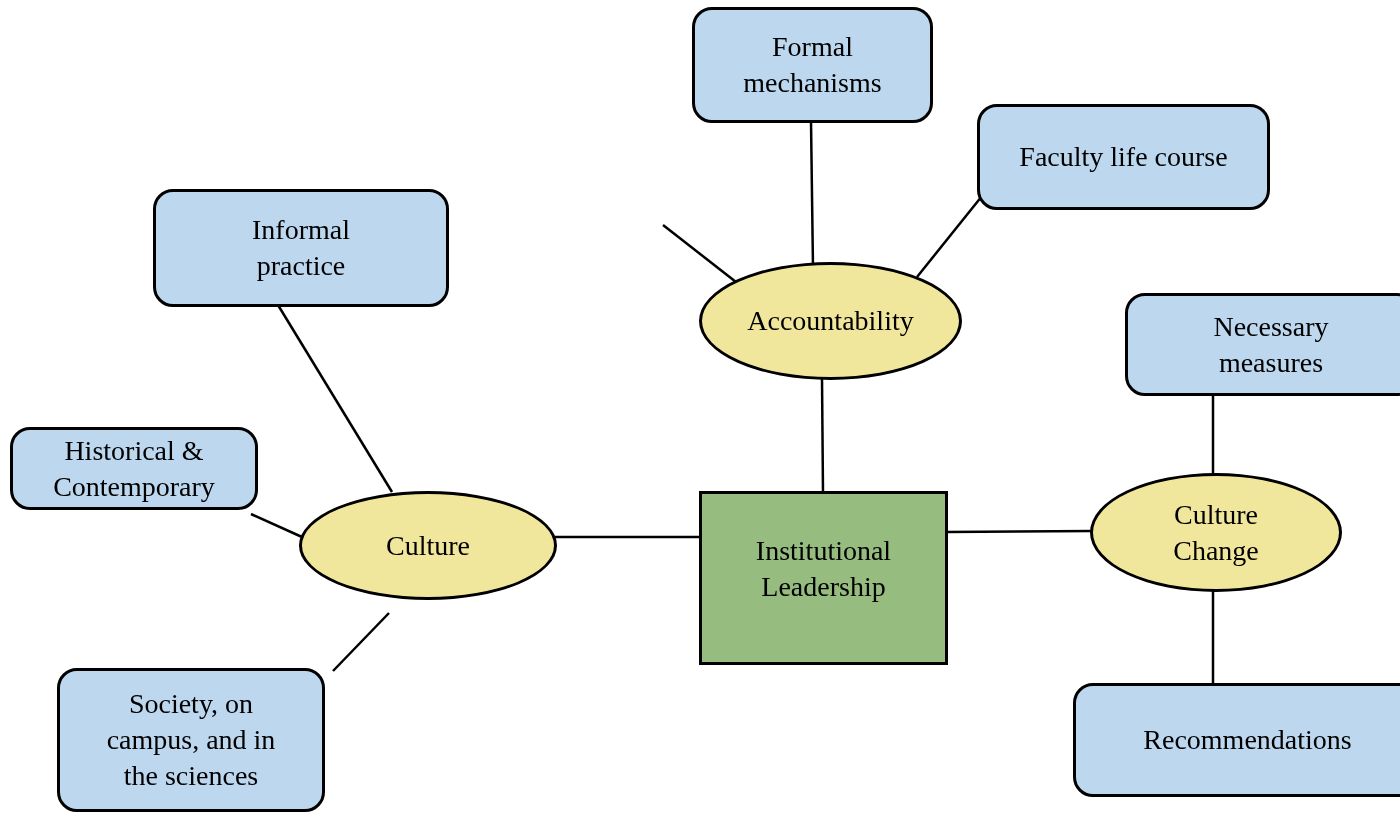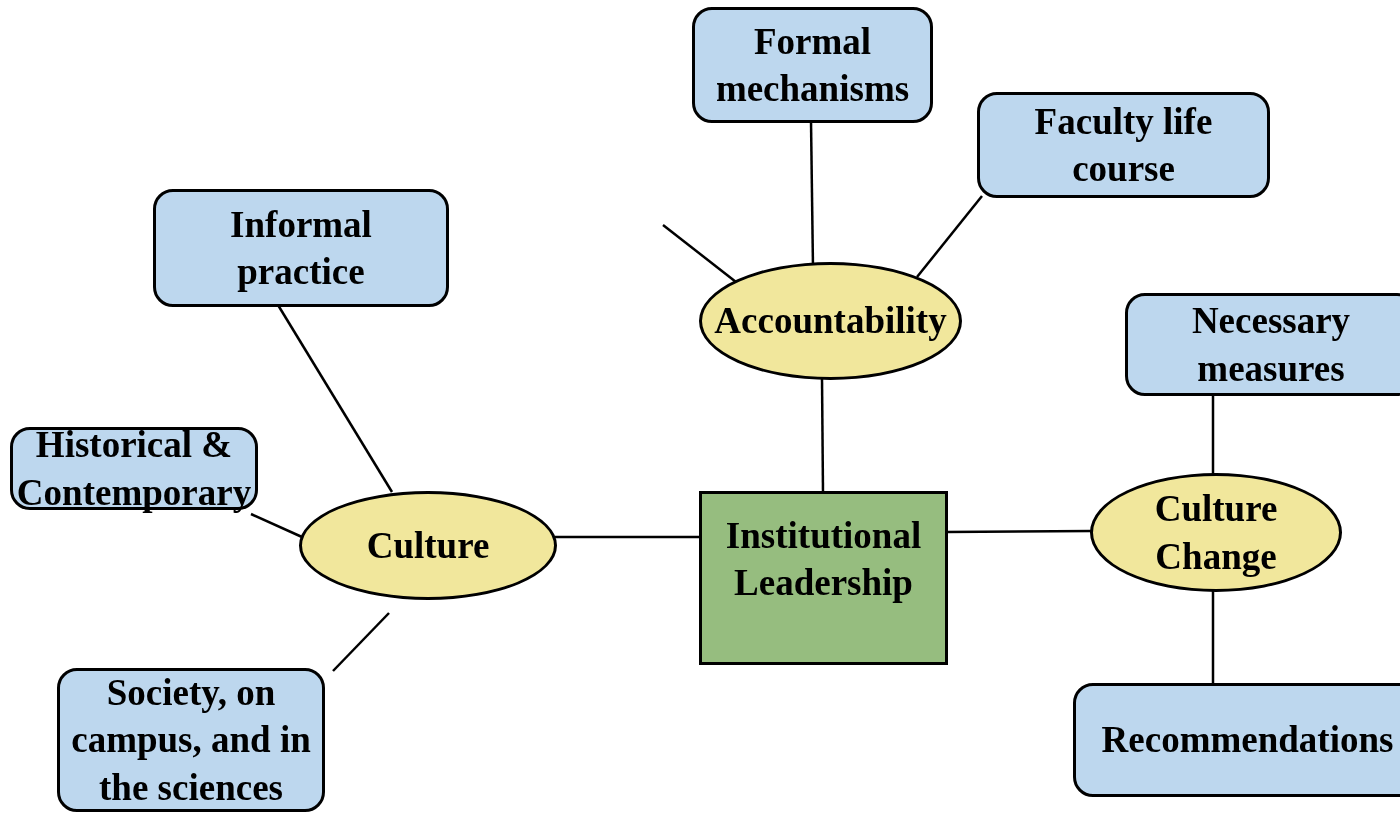--- a/index.html
+++ b/index.html
@@ -13,40 +13,39 @@
   }
   .edges{position:absolute;left:0;top:0;}
   .node{
     position:absolute;
     box-sizing:border-box;
     display:flex;
     align-items:center;
     justify-content:center;
     text-align:center;
     white-space:pre-line;
-    font-size:37px;
+    font-size:28px;
     line-height:1.28;
     z-index:2;
-    font-weight:bold;
   }
   .box{
     background:#bdd7ee;
     border:3px solid #000;
     border-radius:20px;
   }
   .ellipse{
     background:#f1e79c;
     border:3.5px solid #000;
     border-radius:50%;
   }
   .rect-green{
     background:#96bd7f;
     border:3px solid #000;
     align-items:flex-start;
-    padding-top:18px;
+    padding-top:39px;
   }
 </style>
 </head>
 <body>
 
 <div class="canvas">
 
   <svg class="edges" width="1400" height="825" viewBox="0 0 1400 825">
     <g stroke="#000" stroke-width="2.5">
       <line x1="811" y1="121" x2="813" y2="268"></line>
@@ -59,21 +58,21 @@
       <line x1="251" y1="514" x2="302" y2="537"></line>
       <line x1="389" y1="613" x2="333" y2="671"></line>
       <line x1="1213" y1="394" x2="1213" y2="477"></line>
       <line x1="1213" y1="589" x2="1213" y2="685"></line>
     </g>
   </svg>
 
   <div class="node box" style="left:692px;top:7px;width:241px;height:116px">Formal
 mechanisms</div>
 
-  <div class="node box" style="left:977px;top:92px;width:293px;height:106px">Faculty life course</div>
+  <div class="node box" style="left:977px;top:104px;width:293px;height:106px">Faculty life course</div>
 
 
   <div class="node box" style="left:153px;top:189px;width:296px;height:118px">Informal
 practice</div>
 
   <div class="node ellipse" style="left:699px;top:262px;width:263px;height:118px">Accountability</div>
 
   <div class="node box" style="left:10px;top:427px;width:248px;height:83px">Historical &amp;
 Contemporary</div>
 

